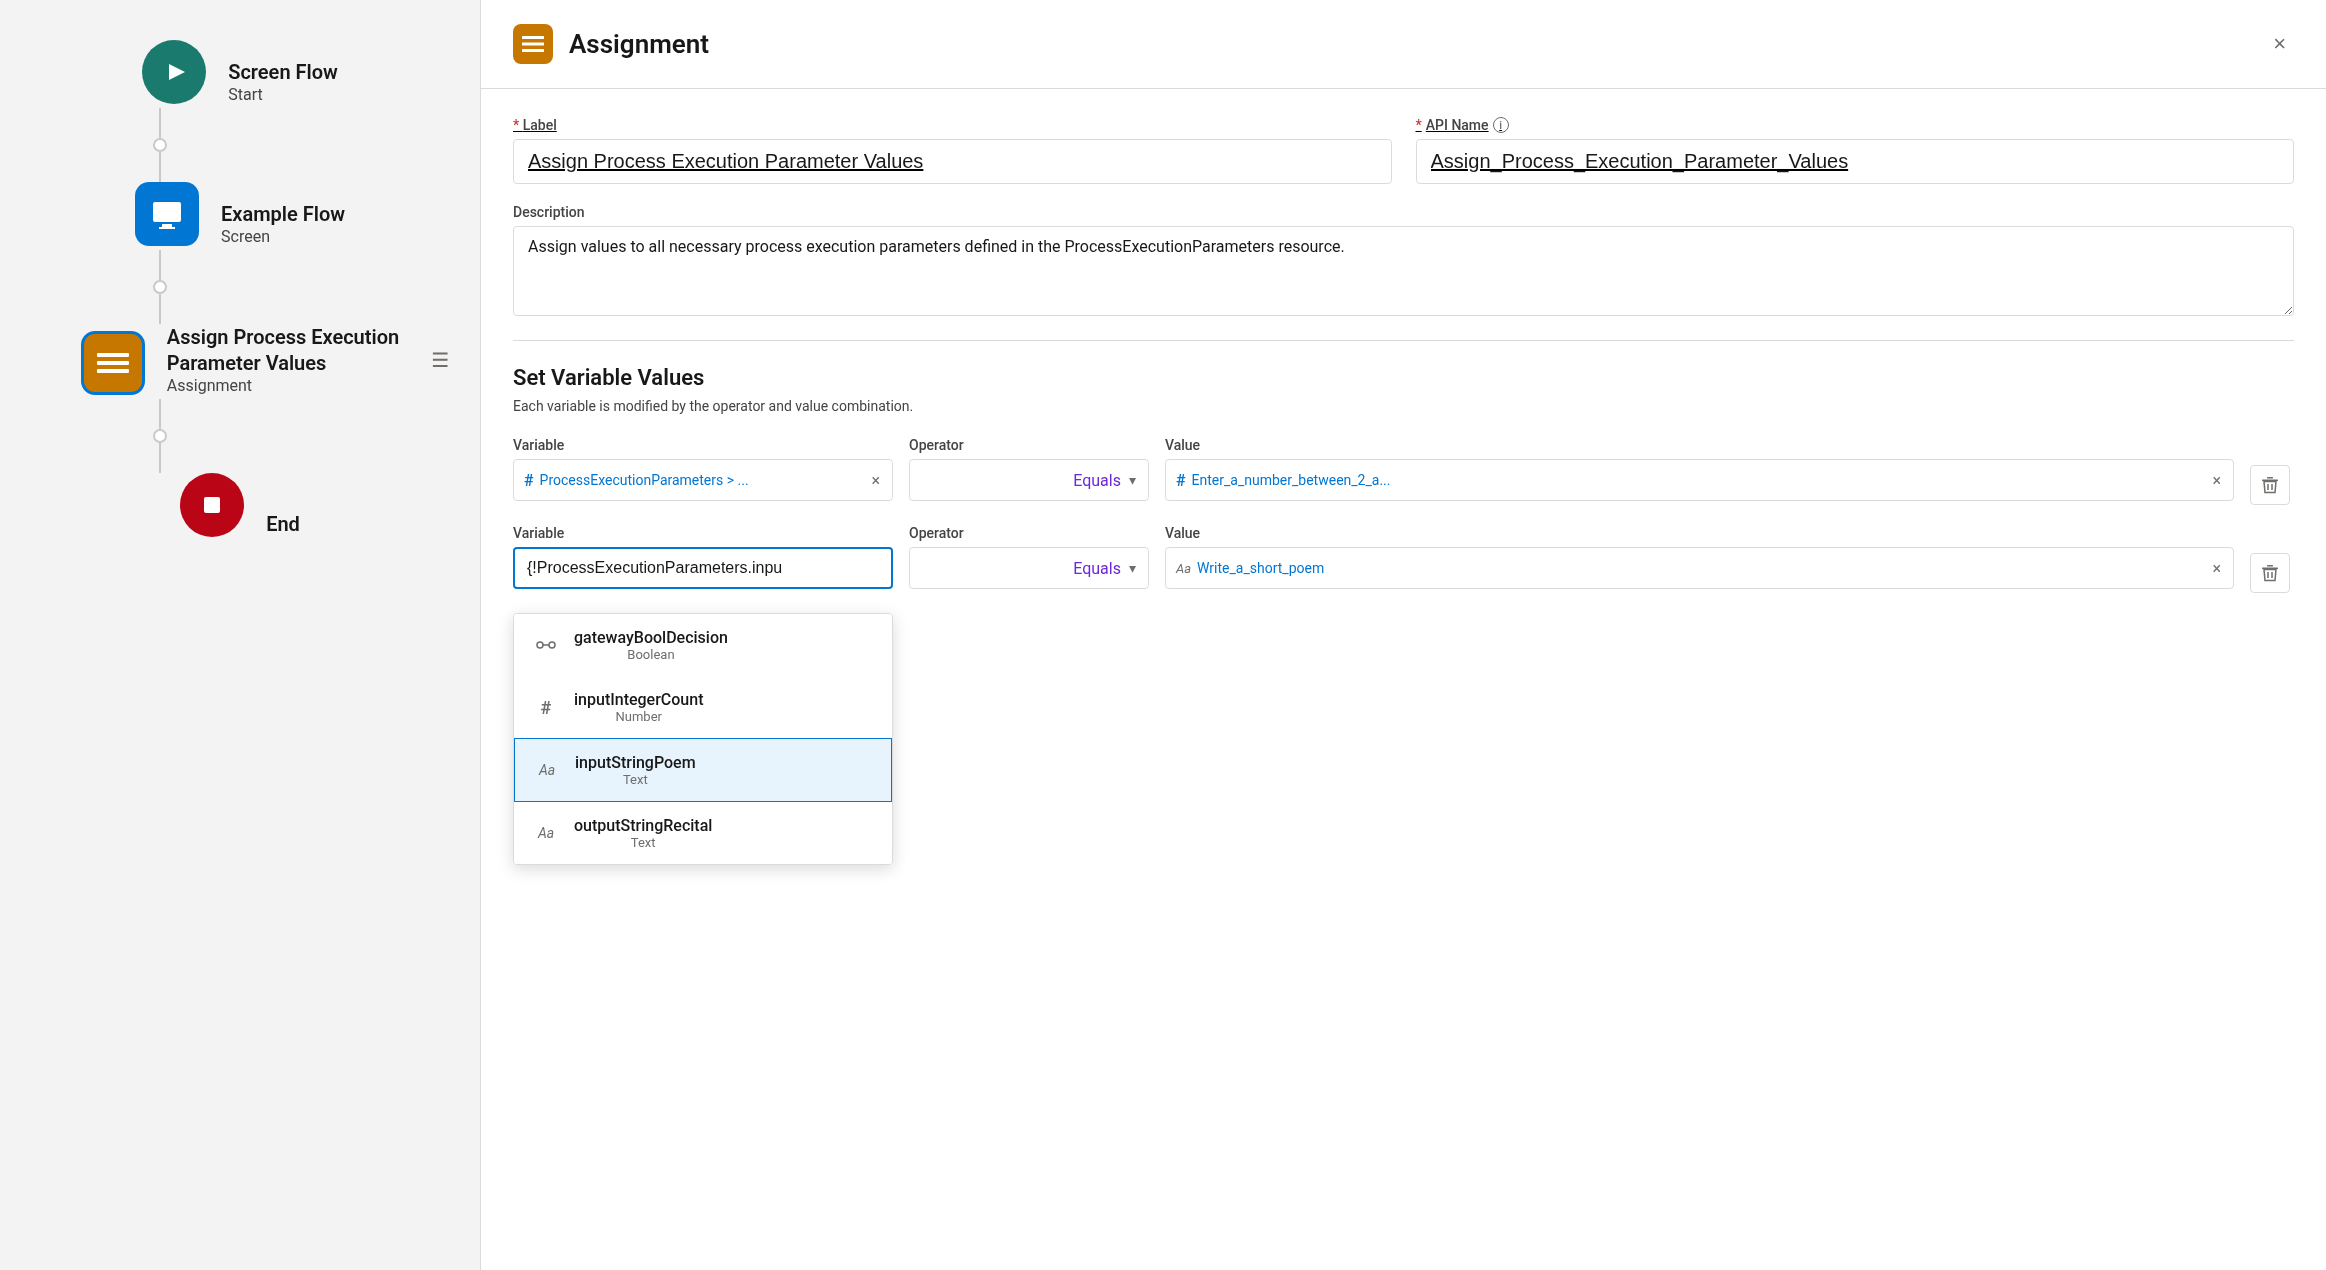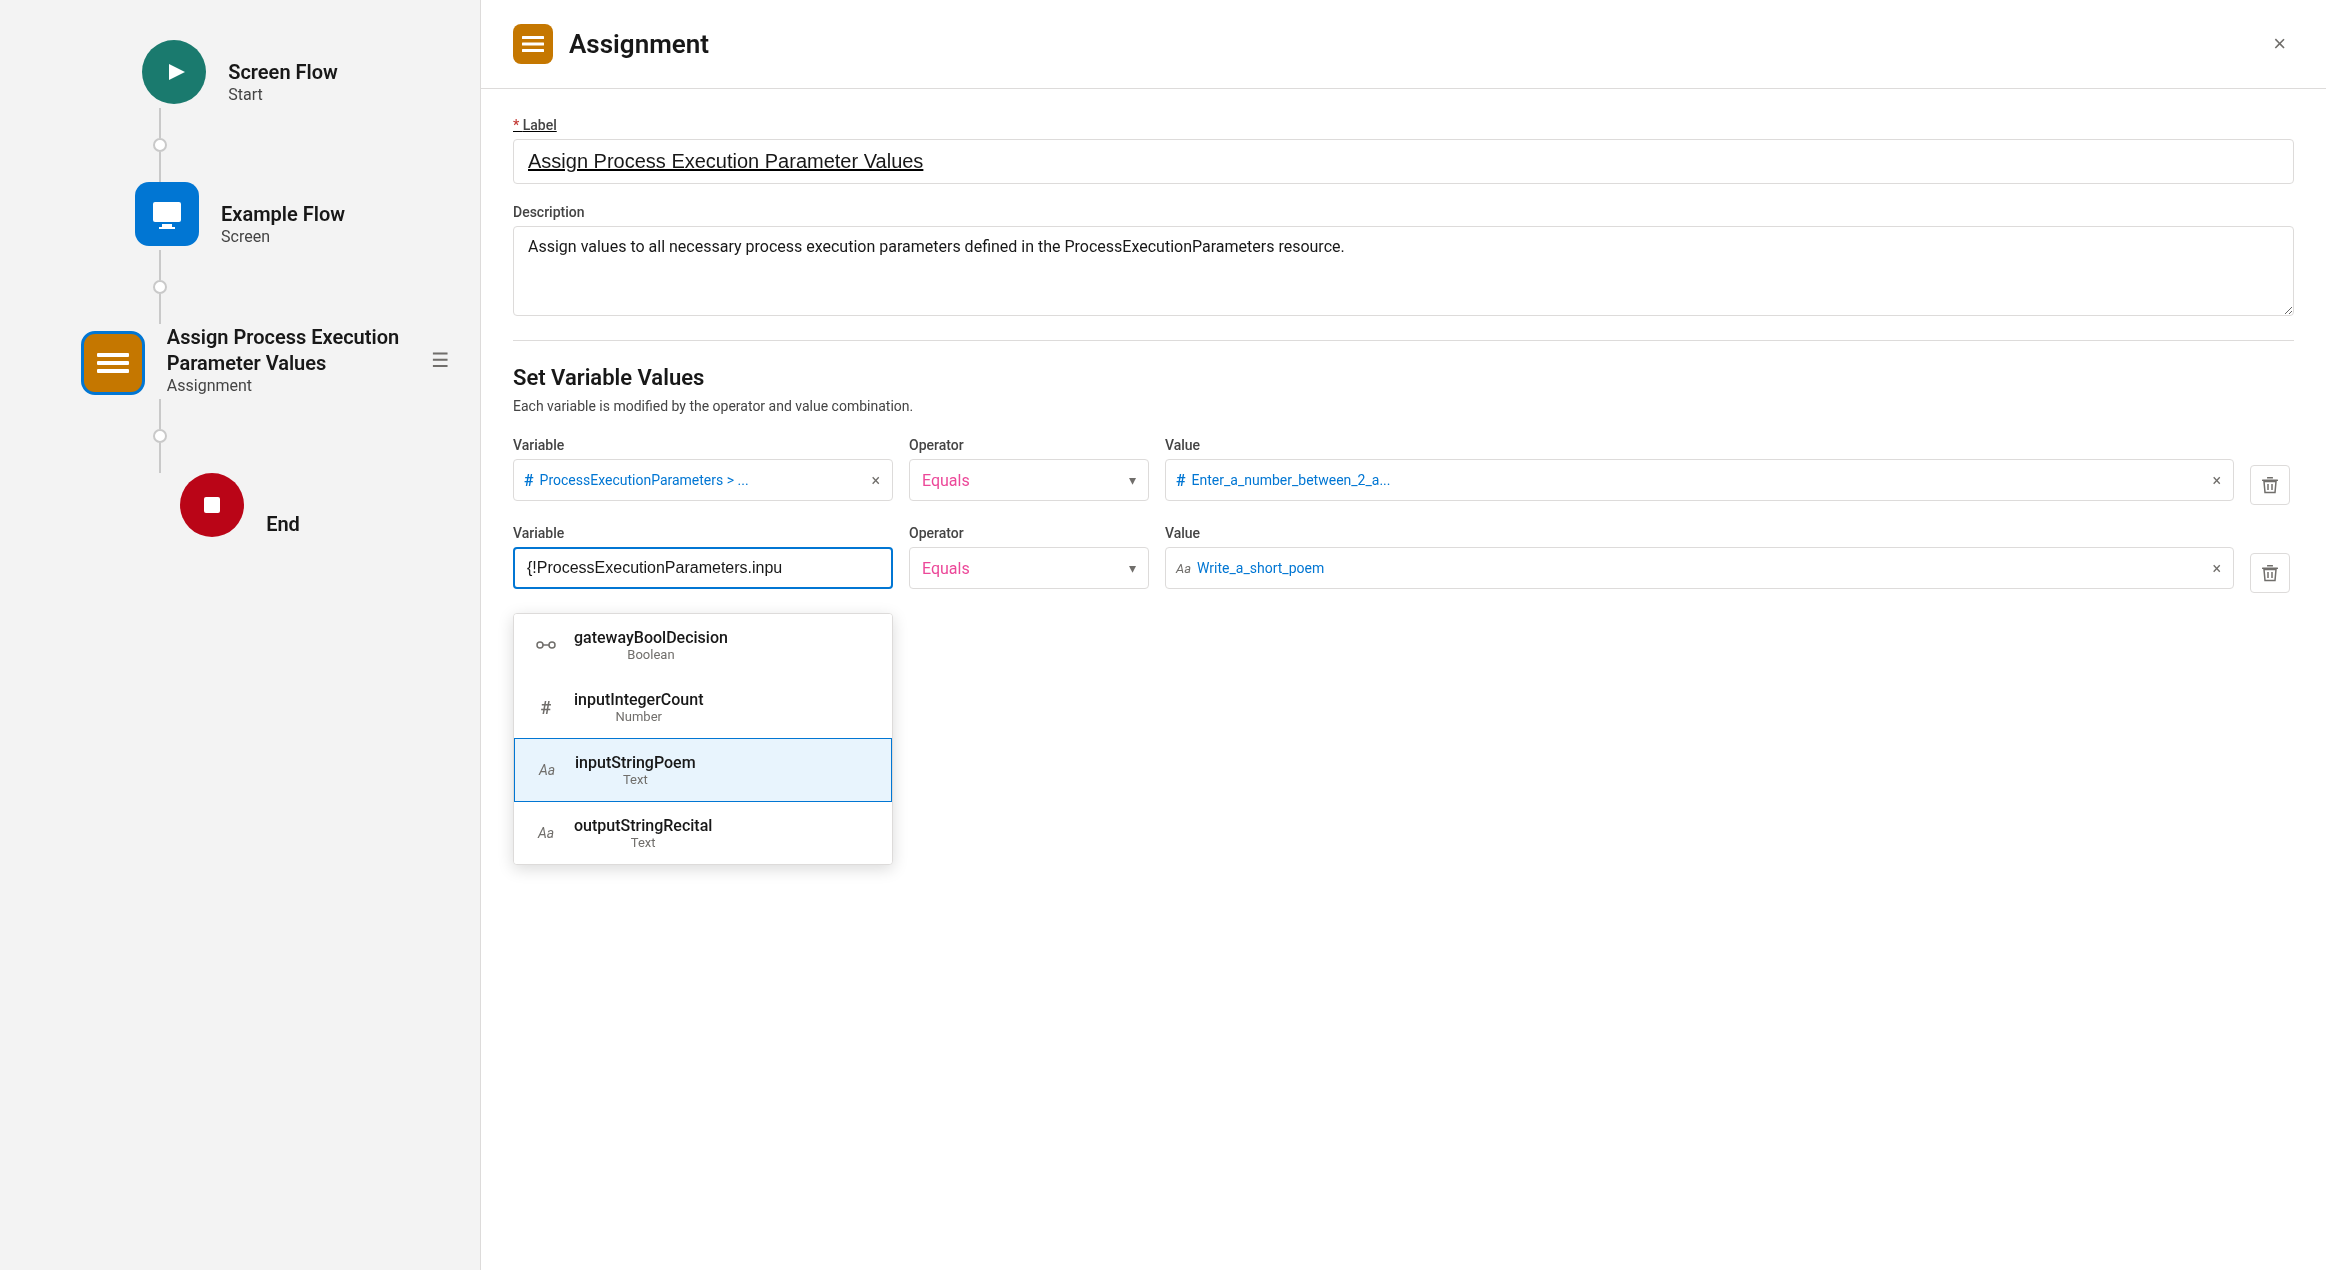--- a/index.html
+++ b/index.html
@@ -320,21 +320,22 @@
       padding: 8px 12px;
       gap: 8px;
       background: white;
       min-height: 42px;
       cursor: pointer;
     }
 
     .operator-text {
       flex: 1;
       font-size: 16px;
-      color: #ec4899;
+      color: #6d28d9;
+      text-align: right;
     }
 
     .chevron-down {
       color: #706e6b;
       font-size: 14px;
     }
 
     
     .var-input-active {
       border: 2px solid #0176d3;
@@ -521,20 +522,27 @@
     <span class="editor-title">Assignment</span>
     <button class="editor-close">×</button>
   </div>
 
   <div class="editor-body">
 
     <div class="form-row">
       <div class="form-group form-group-half">
         <label class="form-label form-label-required">Label</label>
         <input class="form-input" type="text" value="Assign Process Execution Parameter Values" style="">
+      </div>
+      <div class="form-group form-group-half">
+        <label class="form-label form-label-required form-label-info">
+          <span>API Name</span>
+          <span class="info-icon">i</span>
+        </label>
+        <input class="form-input" type="text" value="Assign_Process_Execution_Parameter_Values" style="">
       </div>
     </div>
 
     <div class="form-row">
       <div class="form-group form-group-full" style="width:100%;">
         <label class="form-label">Description</label>
         <textarea class="form-textarea" style="">Assign values to all necessary process execution parameters defined in the ProcessExecutionParameters resource.</textarea>
       </div>
     </div>
 

